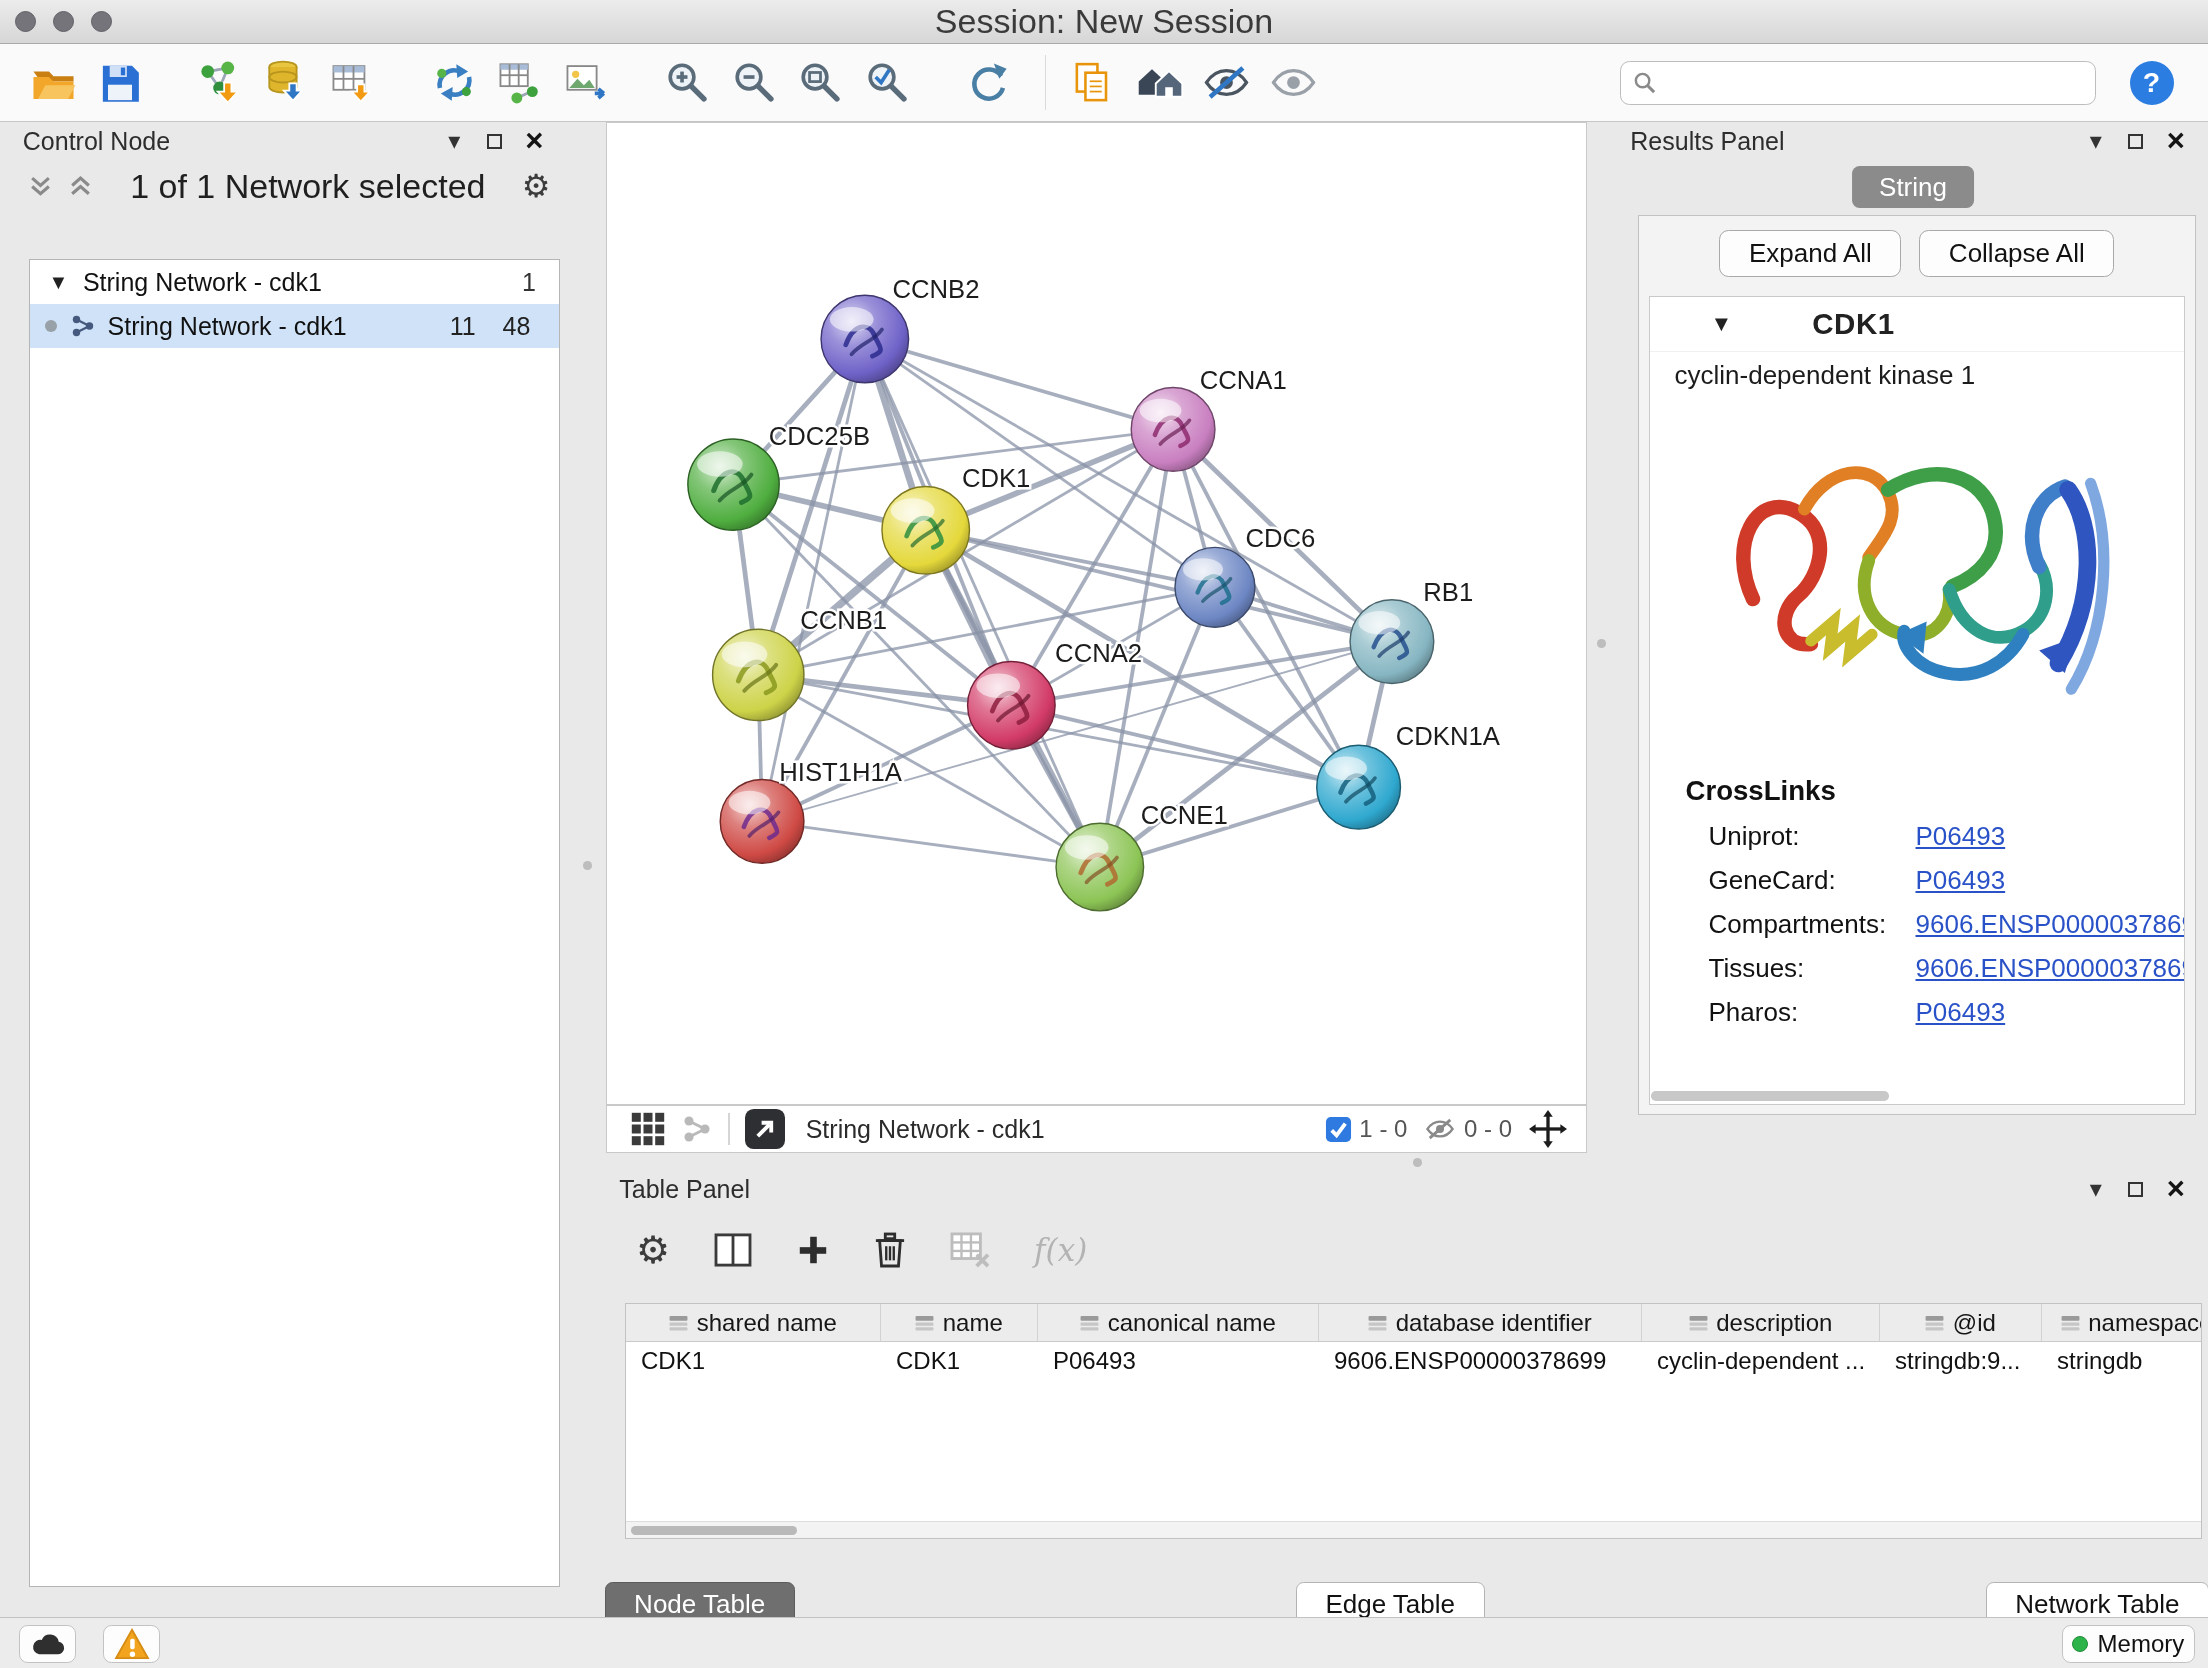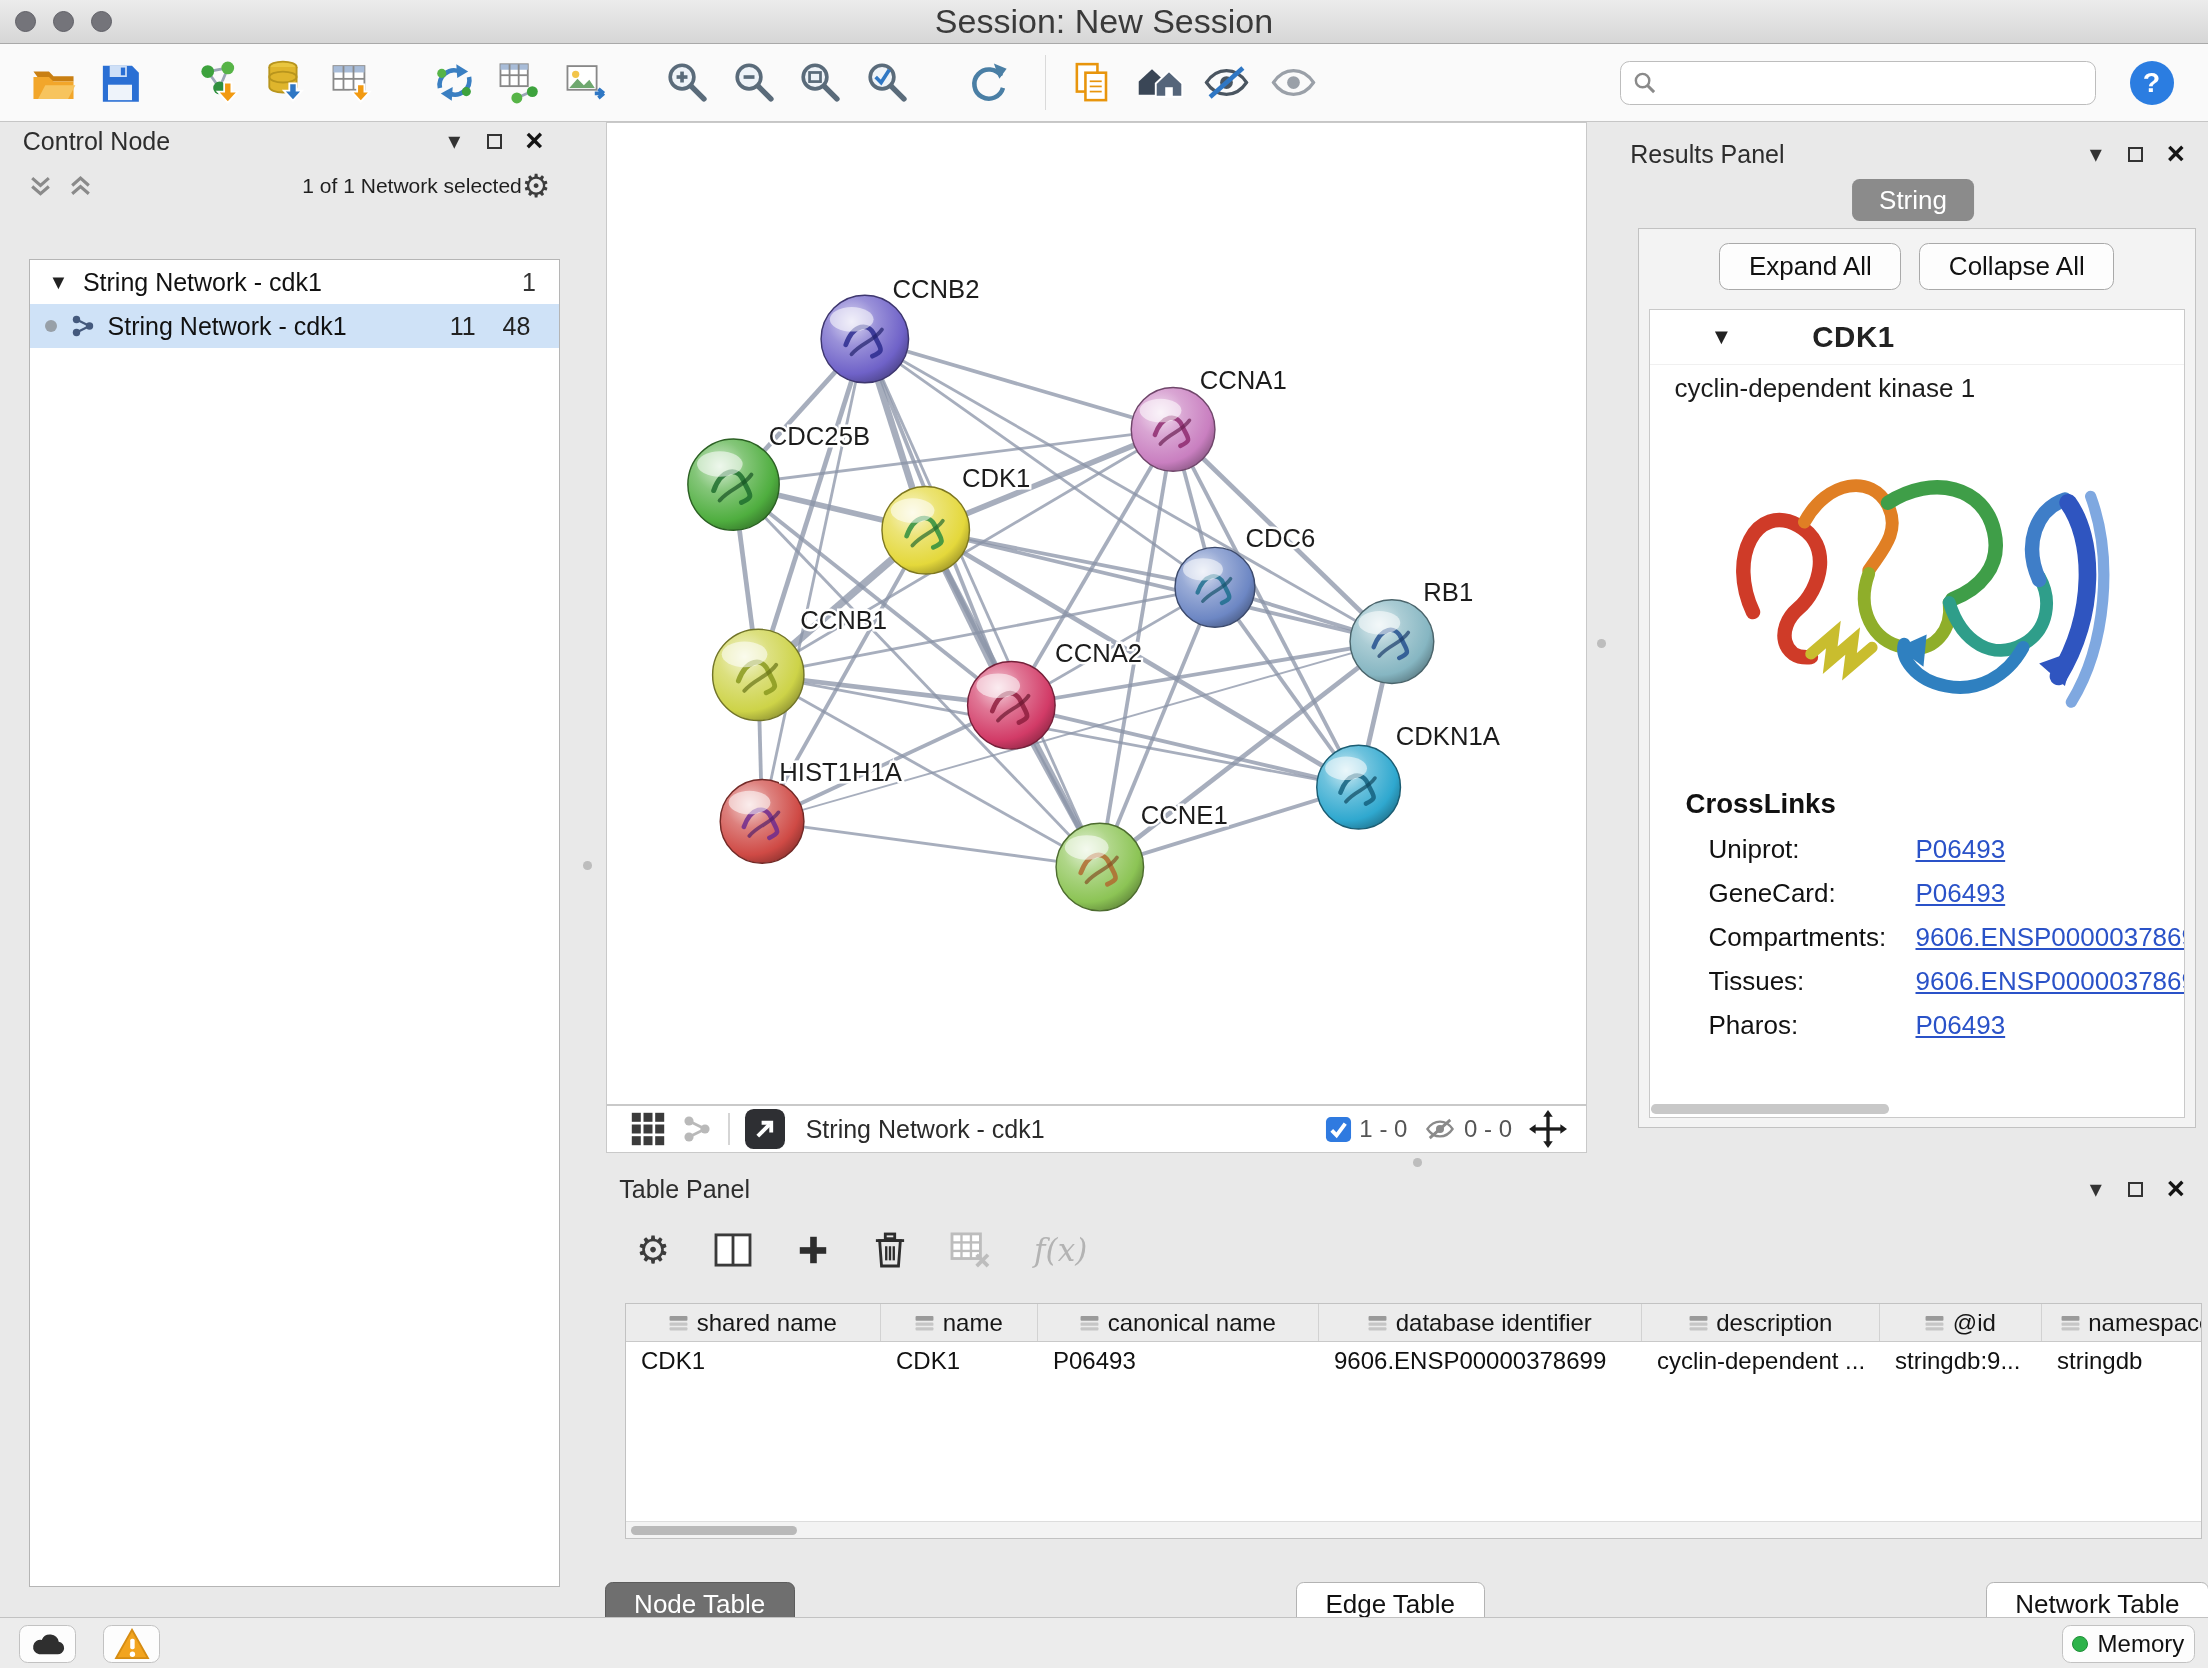--- a/index.html
+++ b/index.html
@@ -27,42 +27,42 @@
 .hic.close{font-size:31px;font-weight:bold;color:#141414}
 .fsq{width:15px;height:15px;border:2.4px solid #333;display:inline-block}
 
 .cpanel{position:absolute;left:9.5px;top:122px;width:558px;height:1495px}
 .cp-tabs{display:flex;justify-content:center;margin-top:1.9px}
 .cp-tab{height:40px;display:flex;align-items:center;padding:0 23px;font-size:25px;background:#e2e2e2;border:1.4px solid #a9a9a9;margin-left:-1.4px;color:#1d1d1d}
 .cp-tab:first-child{border-radius:7.6px 0 0 7.6px}
 .cp-tab:last-child{border-radius:0 7.6px 7.6px 0}
 .cp-tab.sel{background:#c7c7c7;font-weight:bold}
 .cp-status{display:flex;align-items:center;height:49px;padding:0 17px;margin-top:1.9px}
-.cp-status .txt{flex:1;text-align:right;font-size:21px;color:#1f1f1f}
+.cp-status .txt{flex:1;text-align:center;font-size:34px;color:#1f1f1f}
 .gear{font-size:32px;color:#3c3c3c;line-height:1}
 .tree{position:absolute;left:19px;right:7.6px;top:137px;bottom:30px;background:#fff;border:1.4px solid #b5b5b5;overflow:hidden}
 .trow{height:44px;display:flex;align-items:center;font-size:25px;color:#111}
 .trow .exp{width:23px;margin:0 11.4px 0 19px;font-size:20px;color:#222}
 .trow.sel{background:#cfe2f7}
 .dot{width:12.4px;height:12.4px;border-radius:50%;background:#98a0a8;margin:0 13.3px 0 15px;flex:none}
 .nicon{margin-right:11.4px;flex:none}
 .tcount{margin-left:auto;margin-right:23px;color:#333}
 .n2{margin-left:auto;color:#222;margin-right:27px}
 .n3{color:#222;margin-right:28.5px}
 
 .canvas{position:absolute;left:606px;top:122px;width:981px;height:983px;background:#fff;border:1px solid #c9c9c9}
 .netstrip{position:absolute;left:606px;top:1105px;width:981px;height:48px;background:#fff;border:1px solid #c9c9c9;display:flex;align-items:center;padding:0 13.3px}
 .netstrip .title{font-size:25px;color:#2b2b2b;margin-left:21px}
 .netstrip .grow{flex:1}
 .cnt{font-size:24px;color:#555;margin:0 17px 0 7.6px}
 .vline{width:1.9px;height:32px;background:#d5d5d5;margin:0 15px}
 .exportbtn{width:40px;height:40px;border-radius:8.6px;background:#2e2f33;display:flex;align-items:center;justify-content:center;flex:none}
 .handle{position:absolute;width:8.6px;height:8.6px;border-radius:50%;background:#bdbdbd}
 
-.results{position:absolute;left:1617px;top:135px;width:592px;height:1048px}
+.results{position:absolute;left:1617px;top:122px;width:592px;height:1048px}
 .rtab{position:absolute;top:44px;left:50%;transform:translateX(-50%);background:#8b8b8b;color:#fff;font-size:26px;padding:5.7px 27px;border-radius:7.6px}
 .rbox{position:absolute;left:21px;right:13.3px;top:93px;bottom:55px;border:1.4px solid #c2c2c2;background:#f3f3f3}
 .rbtns{display:flex;justify-content:center;gap:18px;padding:14.3px 0 12.4px}
 .rbtn{background:#fdfdfd;border:1.4px solid #a9a9a9;border-radius:9.5px;font-size:26px;padding:6.7px 28.5px;color:#111}
 .rcontent{position:absolute;left:9.5px;right:9.5px;top:80px;bottom:9.5px;background:#fff;border:1.4px solid #c9c9c9;overflow:hidden}
 .rsec{display:flex;align-items:center;height:55px;border-bottom:1px solid #f0f0f0}
 .rsec .exp{margin-left:61px;font-size:22px}
 .rsec .pname{font-weight:bold;font-size:29.5px;margin-left:80px;letter-spacing:0.5px}
 .rdesc{font-size:26px;color:#1c1c1c;padding:7.6px 0 0 25px}
 .protein{margin:15px auto 1.9px;display:block}

